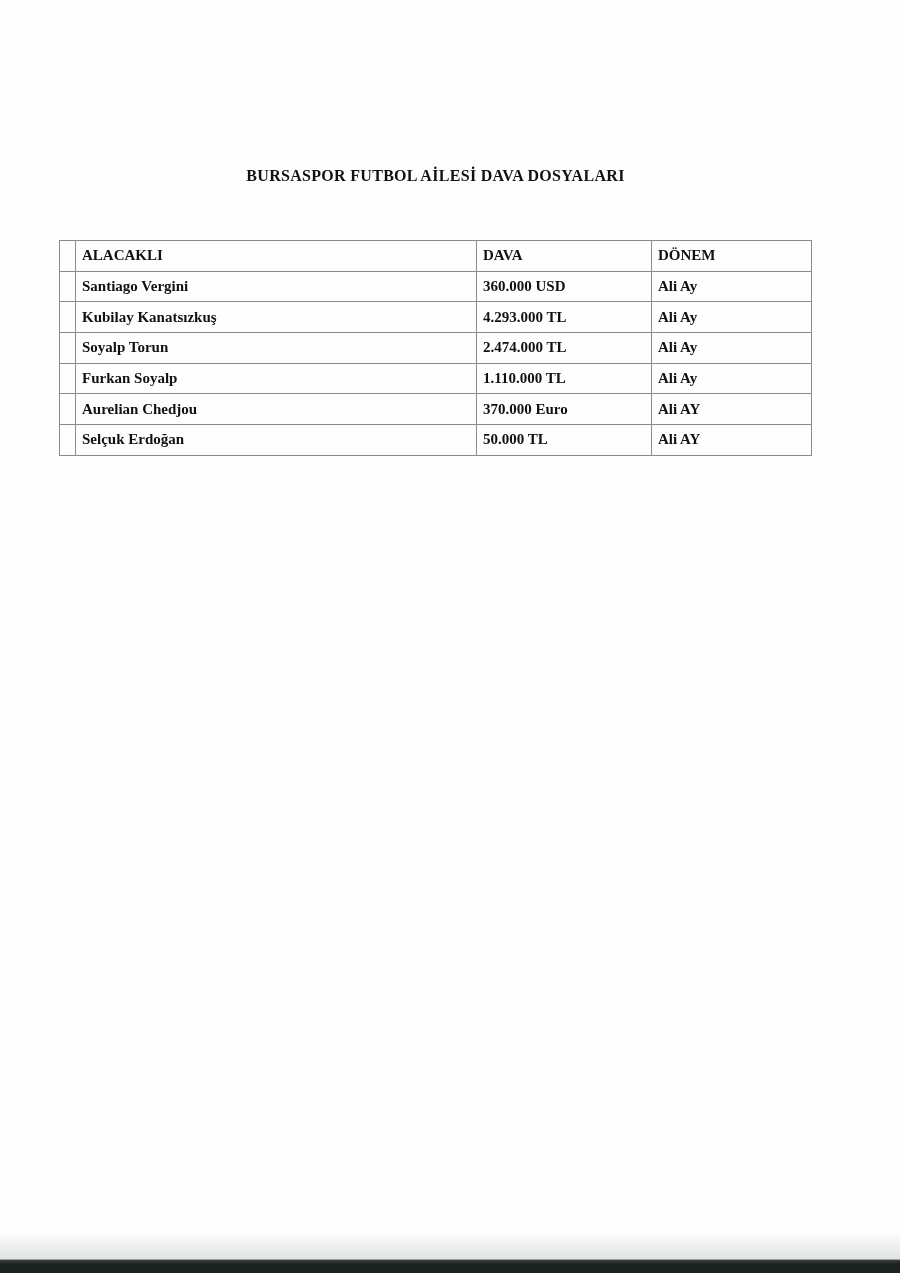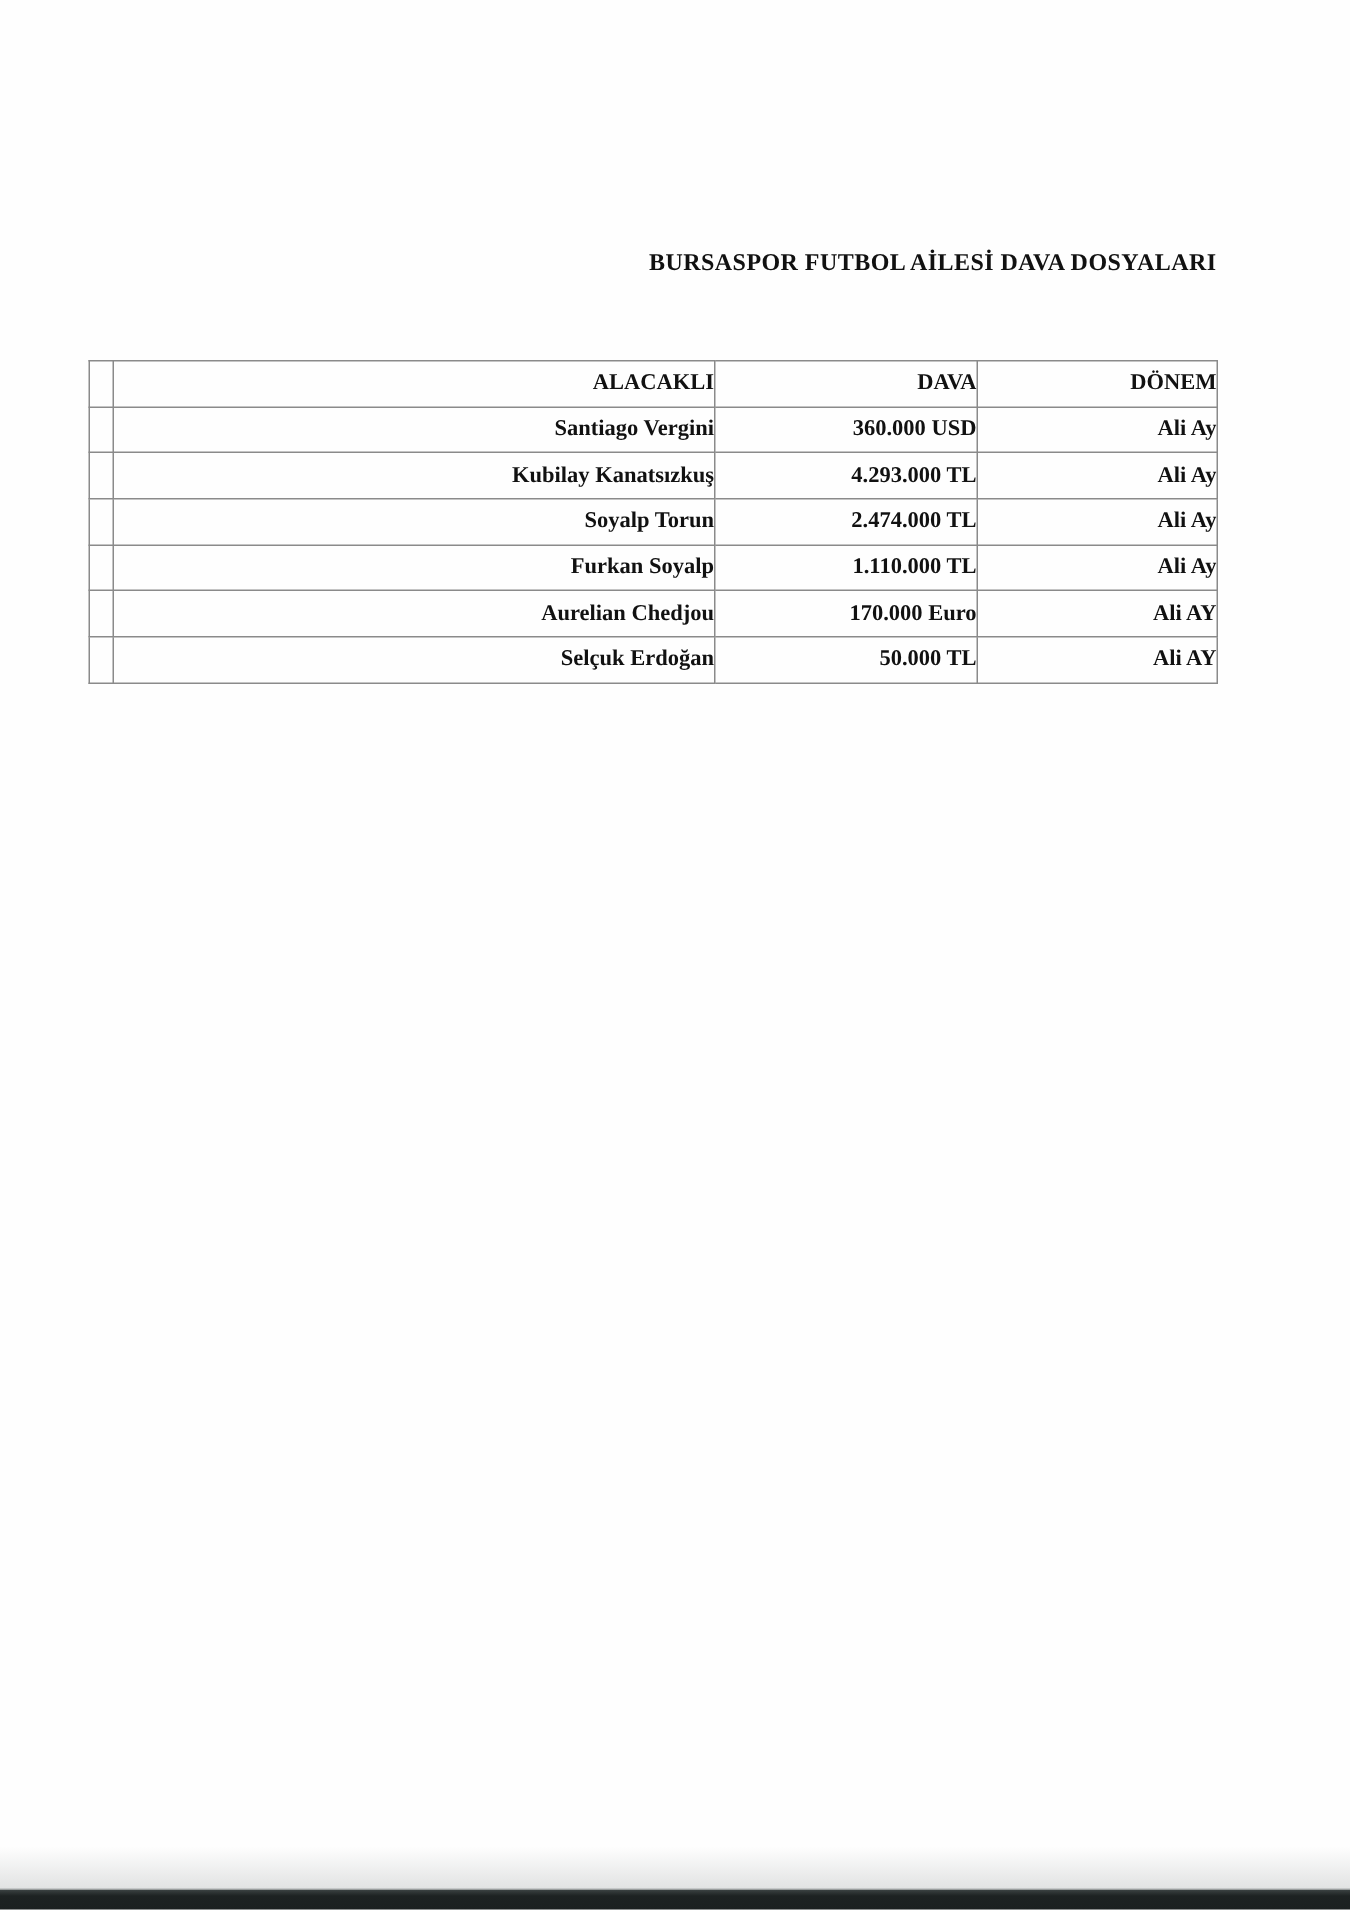--- a/index.html
+++ b/index.html
@@ -18,40 +18,40 @@
   .page {
     position: absolute;
     inset: 0;
   }
   .doc-title {
     position: absolute;
     top: 167px;
     left: 60px;
     width: 751px;
     margin: 0;
-    text-align: right;
+    text-align: center;
     font-size: 16px;
     font-weight: bold;
     letter-spacing: 0.3px;
     white-space: nowrap;
   }
   .doc-table {
     position: absolute;
     top: 240px;
     left: 59px;
     width: 752px;
     border-collapse: collapse;
     table-layout: fixed;
   }
   .doc-table th,
   .doc-table td {
     border: 1px solid #8a8a8a;
     font-weight: bold;
     font-size: 15px;
-    text-align: right;
+    text-align: left;
     vertical-align: middle;
     padding: 0 0 0 6px;
     height: 29.7px;
     overflow: hidden;
     white-space: nowrap;
   }
   .doc-table .c0 { padding: 0; }
   col.w0 { width: 16px; }
   col.w1 { width: 401px; }
   col.w2 { width: 175px; }
@@ -120,21 +120,21 @@
         </tr>
         <tr>
           <td class="c0"></td>
           <td class="c1">Furkan Soyalp</td>
           <td class="c2">1.110.000 TL</td>
           <td class="c3">Ali Ay</td>
         </tr>
         <tr>
           <td class="c0"></td>
           <td class="c1">Aurelian Chedjou</td>
-          <td class="c2">170.000 Euro</td>
+          <td class="c2">370.000 Euro</td>
           <td class="c3">Ali AY</td>
         </tr>
         <tr>
           <td class="c0"></td>
           <td class="c1">Selçuk Erdoğan</td>
           <td class="c2">50.000 TL</td>
           <td class="c3">Ali AY</td>
         </tr>
       </tbody>
   </table>

